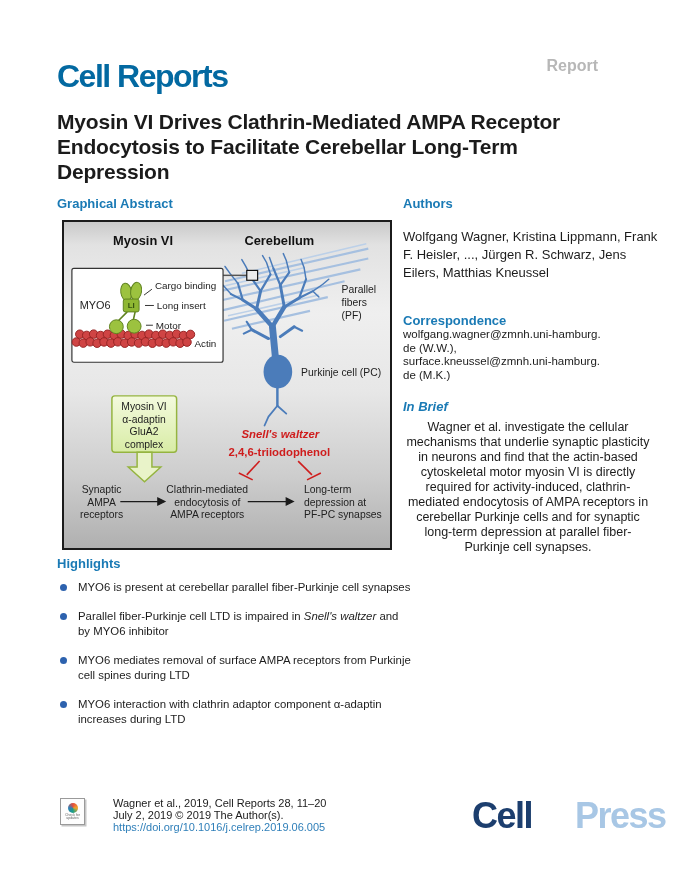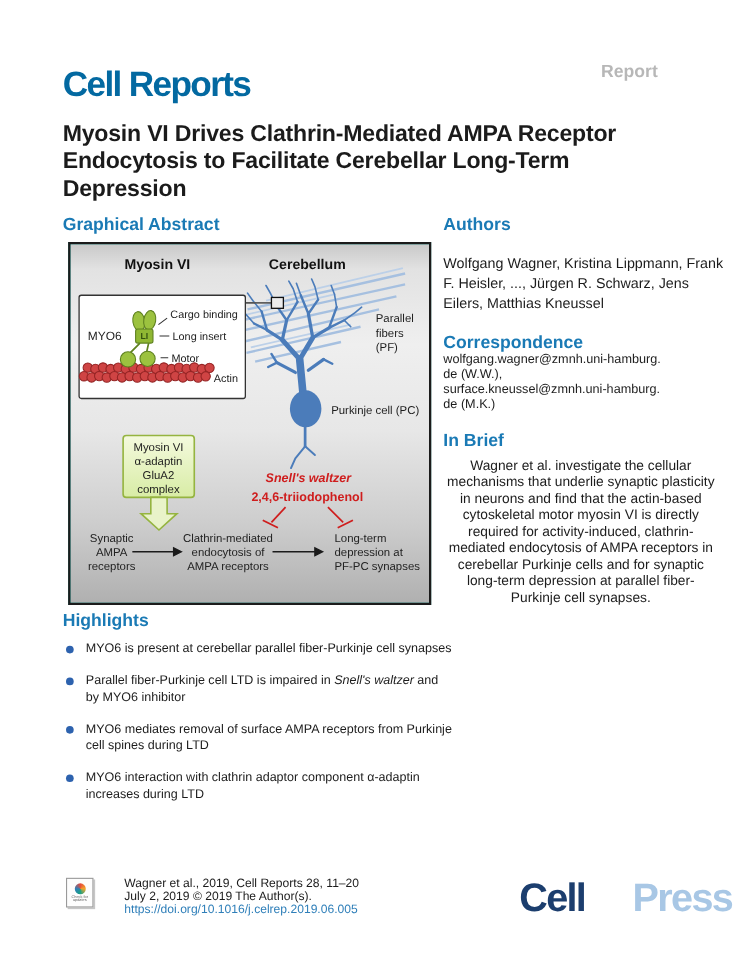--- a/index.html
+++ b/index.html
@@ -7,40 +7,40 @@
     width:683px;height:888px;position:relative;background:#ffffff;
     font-family:"Liberation Sans", sans-serif;color:#1c1c1c;overflow:hidden;
   }
   
   .journal-logo{position:absolute;left:57px;top:58px;font-size:32px;font-weight:bold;
     color:#0369a1;letter-spacing:-1.5px;}
   .report-label{position:absolute;right:85px;top:57px;font-size:16px;font-weight:bold;color:#b7b7b7;}
   .article-title{position:absolute;left:57px;top:109px;width:558px;font-size:21px;font-weight:bold;
     line-height:25px;color:#1b1b1b;letter-spacing:-0.2px;}
   
-  .sec-heading{font-size:16px;font-weight:bold;color:#1a7ab5;}
+  .sec-heading{font-size:13px;font-weight:bold;color:#1a7ab5;}
   .ga-heading{position:absolute;left:57px;top:196px;}
   
   .figure-box{position:absolute;left:62px;top:220px;width:326px;height:326px;
-    border:2px solid #1b1b1b;background:#0f766e;}
+    border:2px solid #1b1b1b;background:#eab308;}
   .figure-box svg{display:block;}
   .fg-title{font:bold 13px "Liberation Sans",sans-serif;fill:#111;}
   .fg-label{font:10.5px "Liberation Sans",sans-serif;fill:#1d1d1d;}
   .fg-small{font:10px "Liberation Sans",sans-serif;fill:#222;}
   .fg-myo6{font:11px "Liberation Sans",sans-serif;fill:#222;}
   .fg-li{font:bold 8px "Liberation Sans",sans-serif;fill:#33510f;}
   .fg-red-i{font:bold italic 11.5px "Liberation Sans",sans-serif;fill:#cf1d1d;}
   .fg-red{font:bold 11.5px "Liberation Sans",sans-serif;fill:#cf1d1d;}
   .fg-flow{font:10.5px "Liberation Sans",sans-serif;fill:#222;}
   
   .right-col{position:absolute;left:403px;top:196px;width:255px;}
   .authors-names{margin-top:17px;font-size:13px;line-height:18px;}
-  .corr-heading{margin-top:18px;}
+  .corr-heading{margin-top:31px;}
   .corr-emails{margin-top:0;font-size:11.5px;line-height:13.5px;white-space:nowrap;}
-  .inbrief-heading{margin-top:17px;}
+  .inbrief-heading{margin-top:17px;font-style:italic;}
   .inbrief-text{margin-top:6px;width:250px;font-size:12.5px;line-height:15px;text-align:center;}
   
   .highlights{position:absolute;left:57px;top:556px;width:356px;}
   .hl-list{margin:9px 0 0 0;padding:0;list-style:none;}
   .hl-item{display:flex;margin:0 0 13px 0;font-size:11.4px;line-height:15.5px;}
   .hl-bullet{flex:none;width:7px;height:7px;border-radius:50%;background:#2d62ae;margin:4px 11px 0 3px;}
   .hl-italic{font-style:italic;}
   
   .badge{position:absolute;left:60px;top:798px;width:23px;height:25px;background:#fdfdfd;
     border:1px solid #9a9a9a;box-shadow:1.5px 1.5px 0 #c6c6c6;display:flex;flex-direction:column;

